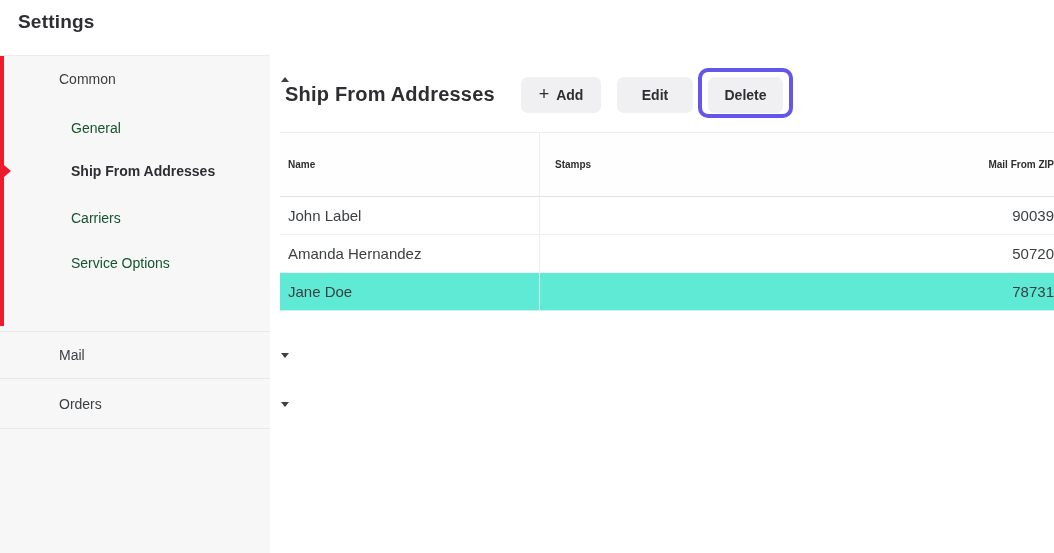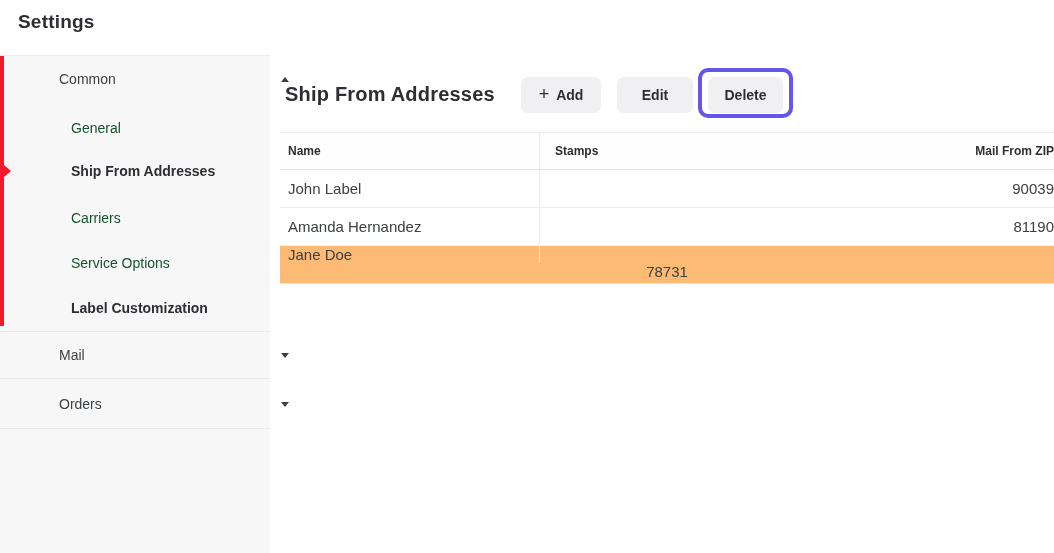--- a/index.html
+++ b/index.html
@@ -32,25 +32,25 @@
          display: flex; align-items: center; justify-content: center; gap: 7px; }
   .btn-add { left: 521px; width: 80px; }
   .btn-edit { left: 617px; width: 76px; }
   .btn-delete { left: 708px; width: 75px; }
   .plus-glyph { font-size: 18px; font-weight: 400; line-height: 1; position: relative; top: -1px; }
   .highlight-box { position: absolute; left: 698px; top: 68px; width: 95px; height: 50px;
          border: 4px solid #6456e8; border-radius: 10px; pointer-events: none; }
 
   
   .table { position: absolute; left: 280px; top: 132px; width: 774px; }
-  .t-header { display: flex; height: 38px; align-items: center; border-top: 1px solid #ececee; border-bottom: 1px solid #e2e2e4;
-              font-size: 12px; font-weight: 600; color: #2d2e31; background: #fefefe; }
+  .t-header { display: flex; height: 65px; align-items: center; border-top: 1px solid #ececee; border-bottom: 1px solid #e2e2e4;
+              font-size: 10px; font-weight: 600; color: #2d2e31; background: #fefefe; }
   .t-row { display: flex; height: 38px; align-items: center; border-bottom: 1px solid #efeff1;
            font-size: 15px; color: #3c4043; cursor: pointer; background: #fff; }
-  .t-row.selected { background: #fdba74; border-bottom: 1px solid #cdeefb; flex-direction: column; }
+  .t-row.selected { background: #5eead4; border-bottom: 1px solid #cdeefb; }
   .c1 { width: 260px; padding-left: 8px; border-right: 1px solid #ececee; align-self: stretch; display: flex; align-items: center; }
   .t-row.selected .c1 { border-right: 1px solid rgba(255,255,255,.75); }
   .c2 { width: 270px; padding-left: 15px; }
   .c3 { flex: 1; text-align: right; }
 </style>
 </head>
 <body>
 
 <div class="screen">
 
@@ -69,23 +69,20 @@
       <span class="lbl">General</span>
     </div>
     <div class="side-item sub-level selected" style="top: 101px;">
       <span class="lbl">Ship From Addresses</span>
     </div>
     <div class="side-item sub-level" style="top: 148px;">
       <span class="lbl">Carriers</span>
     </div>
     <div class="side-item sub-level" style="top: 193px;">
       <span class="lbl">Service Options</span>
-    </div>
-    <div class="side-item sub-level emphasized" style="top: 238px;">
-      <span class="lbl">Label Customization</span>
     </div>
 
     <div class="side-sep" style="top: 275px;"></div>
 
     <div class="side-item top-level" style="top: 285px; padding-left: 33px;">
       <span class="lbl">Mail</span>
       <span class="caret down"></span>
     </div>
 
     <div class="side-sep" style="top: 322px;"></div>
@@ -119,21 +116,21 @@
       <div class="c3">Mail From ZIP</div>
     </div>
 
     <div class="t-row">
       <div class="c1">John Label</div>
       <div class="c3">90039</div>
     </div>
     <div class="t-row">
       <div class="c1">Amanda Hernandez</div>
       <div class="c2"></div>
-      <div class="c3">81190</div>
+      <div class="c3">50720</div>
     </div>
     <div class="t-row selected">
       <div class="c1">Jane Doe</div>
       <div class="c2"></div>
       <div class="c3">78731</div>
     </div>
   </div>
 
 </div>
 

